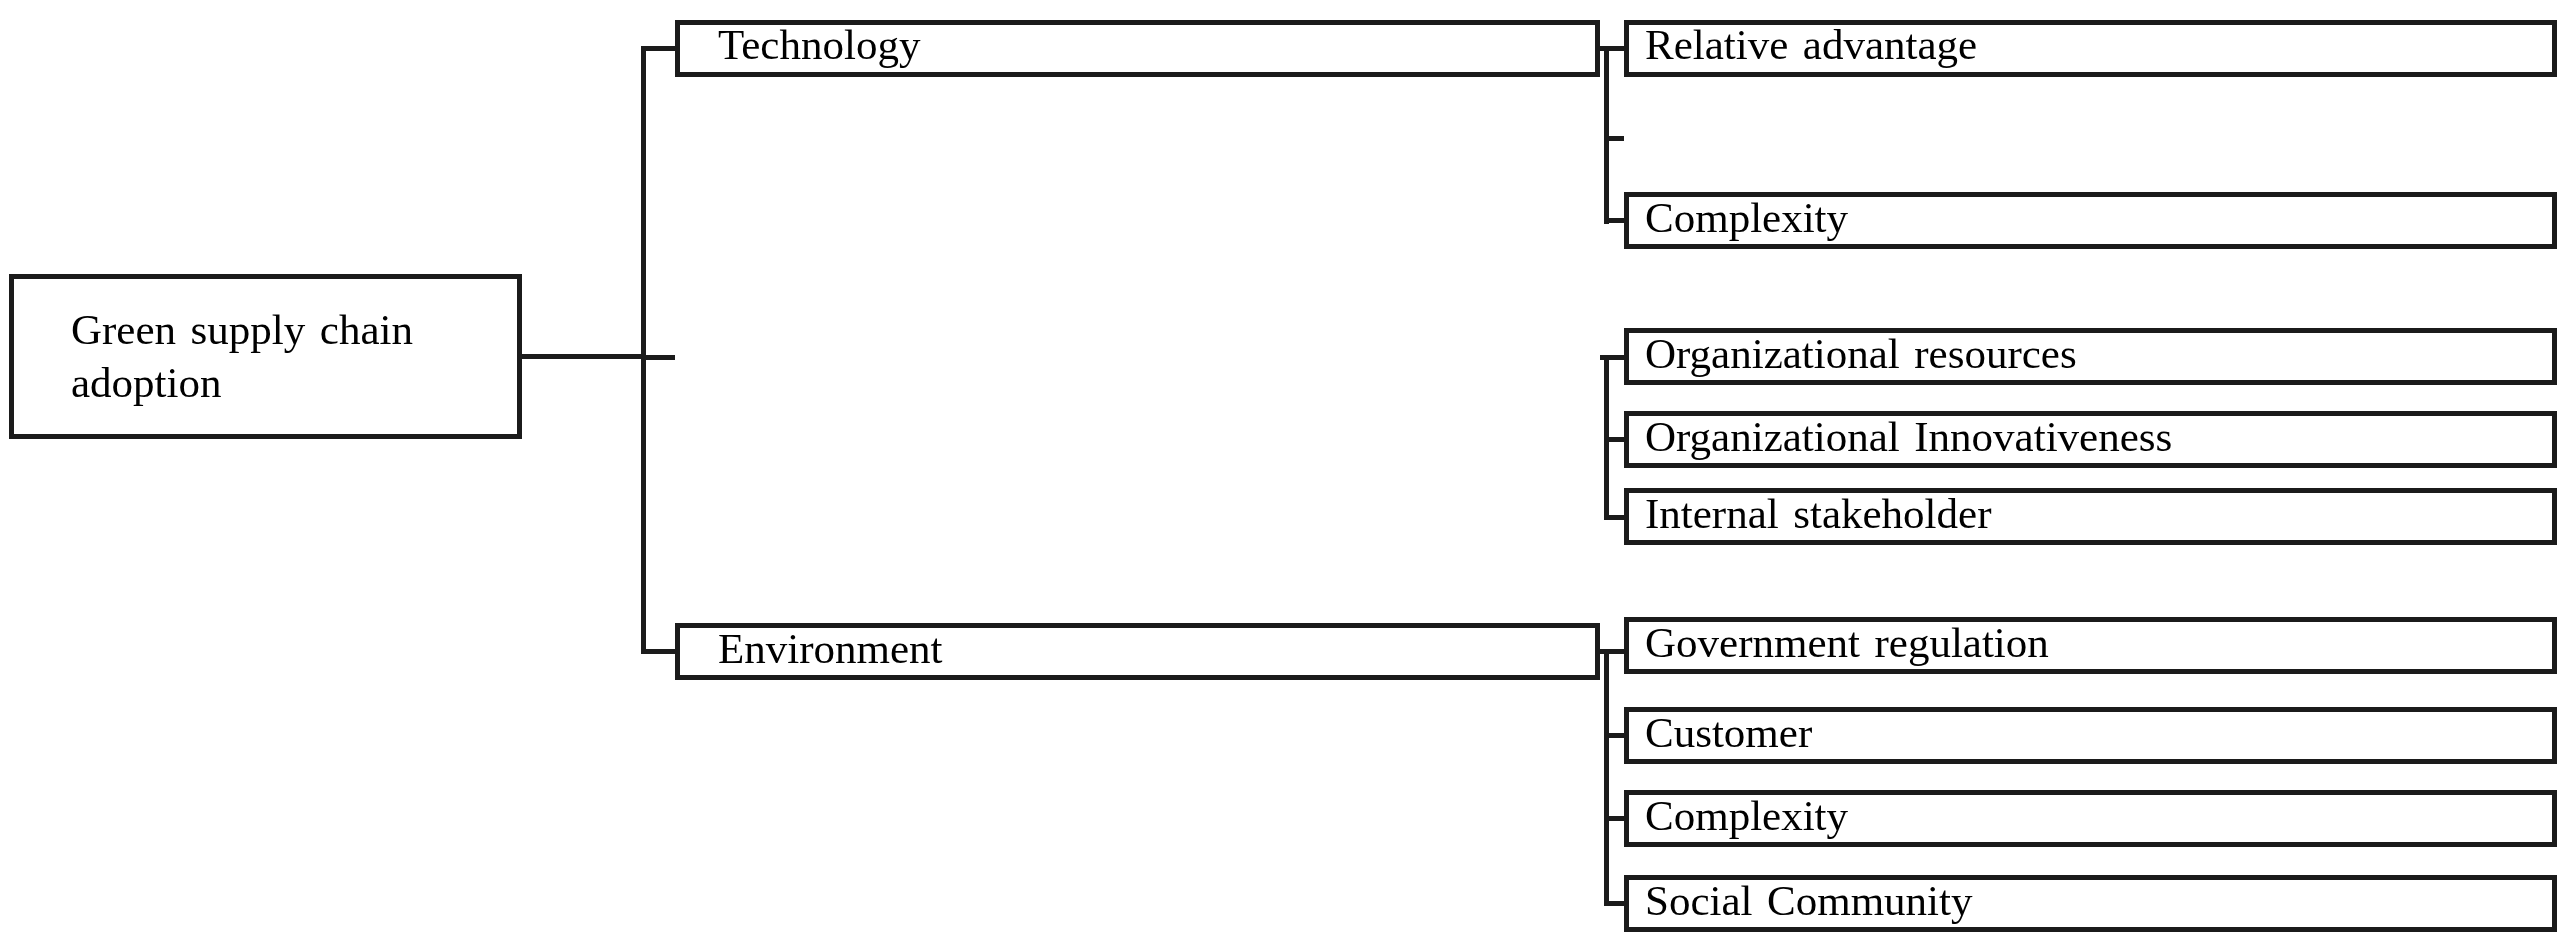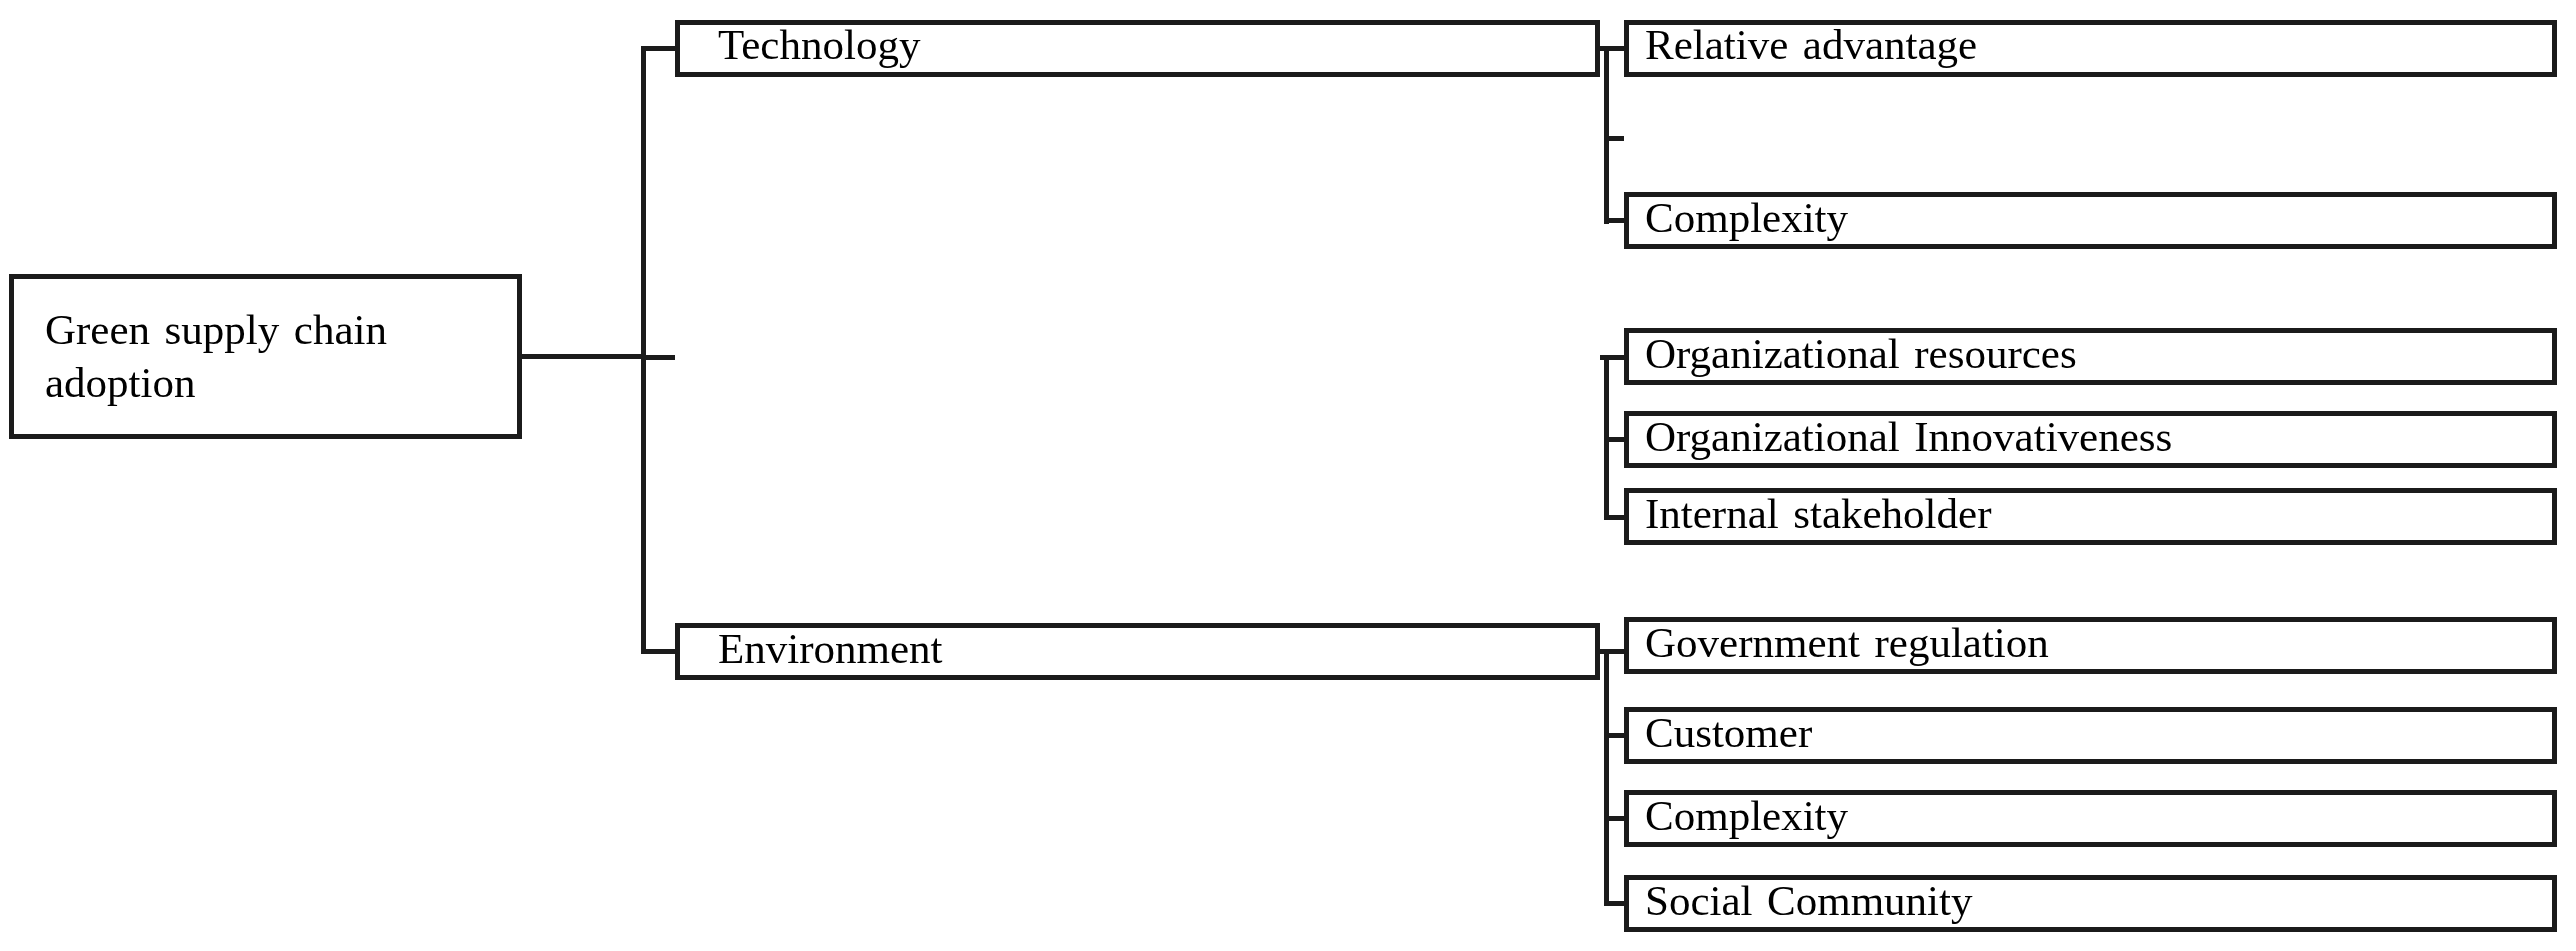--- a/index.html
+++ b/index.html
@@ -25,21 +25,21 @@
     border:5.3px solid var(--line);
     display:flex;
     align-items:flex-end;
     font-size:43px;
     line-height:1.22;
     white-space:nowrap;
     word-spacing:3.8px;
   }
   .node.root{
     left:9px;top:274px;width:513px;height:165px;
-    padding:0 15px 0 31px;
+    padding:0 15px 0 57px;
     white-space:normal;
     align-items:center;
   }
   .node.mid{
     left:675px;width:925px;height:57px;
     padding-left:38px;
   }
   .node.leaf{
     left:1624px;width:933px;height:57px;
     padding-left:16px;

